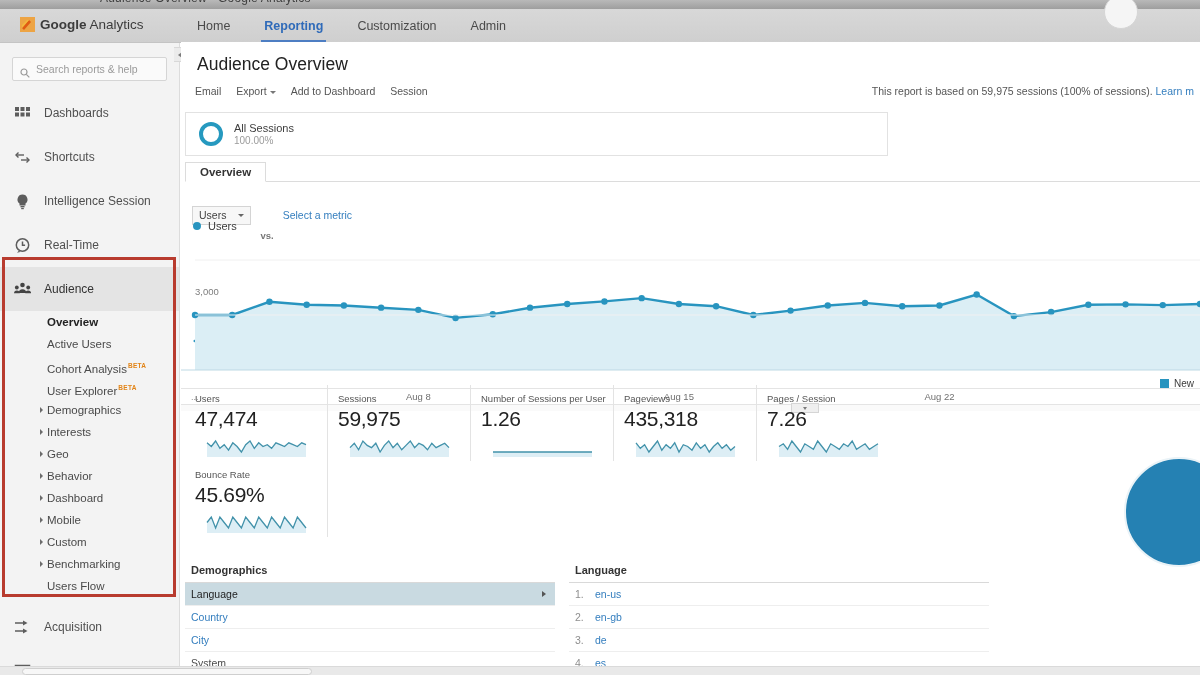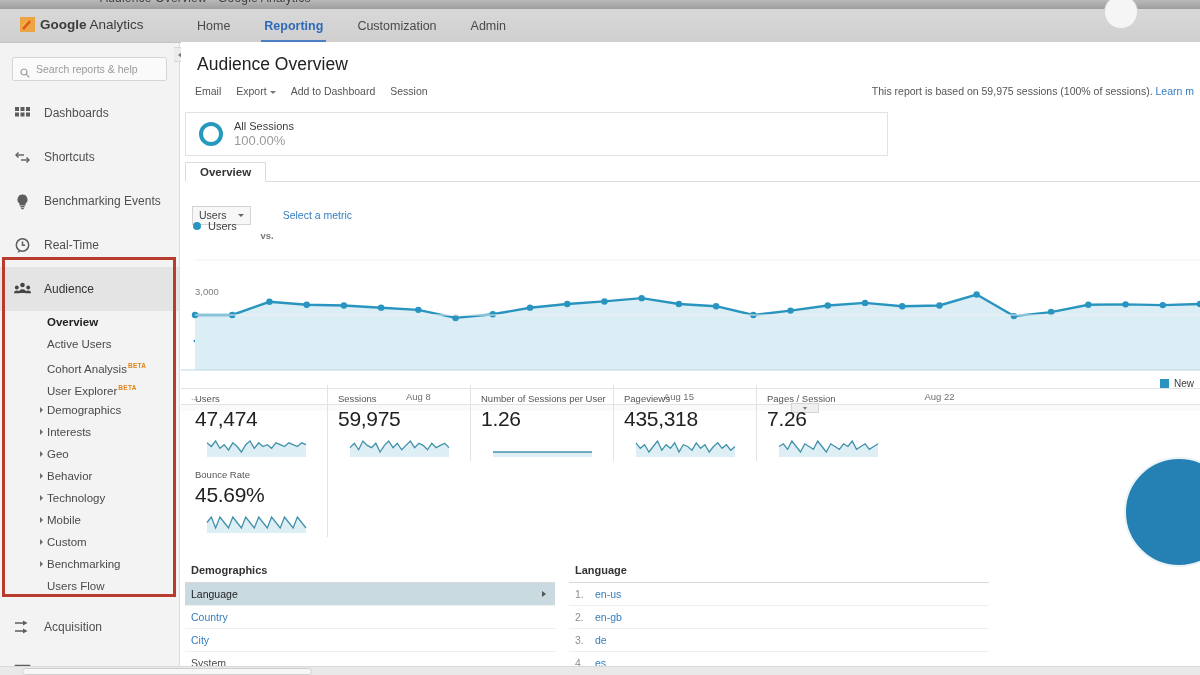--- a/index.html
+++ b/index.html
@@ -168,21 +168,21 @@
   .seg-card {
     flex: 1 1 0; background: #fff; border: 1px solid #e2e2e2;
     display: flex; align-items: center; gap: 11px; padding-left: 13px;
   }
   .seg-ring {
     width: 24px; height: 24px; border-radius: 50%;
     border: 4px solid #1f9bc4; flex: 0 0 auto;
   }
   .seg-ring.empty { border-color: #d7d7d7; border-width: 2px; }
   .seg-txt .t1 { font-size: 11px; color: #3d3d3d; line-height: 1.25; }
-  .seg-txt .t2 { font-size: 13px; color: #9b9b9b; }
+  .seg-txt .t2 { font-size: 10px; color: #9b9b9b; }
   .seg-add-label { font-size: 11px; color: #6d6d6d; }
 
   
   #tabstrip {
     position: absolute; left: 4px; top: 120px; width: 1015px; height: 20px;
     border-bottom: 1px solid #dcdcdc;
   }
   #tabstrip .tab {
     position: absolute; left: 0; top: 0;
     padding: 0 14px; height: 20px; line-height: 19px;
@@ -401,21 +401,21 @@
 
     <div class="nav-group">
       <div class="nav-main">
         <span class="ico">
           <svg width="17" height="17" viewBox="0 0 17 17">
             <path d="M8.5 1.5 a5 5 0 0 1 3 9 v2 h-6 v-2 a5 5 0 0 1 3 -9 z" fill="#5d5d5d"></path>
             <rect x="6.5" y="13" width="4" height="1.4" fill="#5d5d5d"></rect>
             <rect x="7.2" y="15" width="2.6" height="1.2" fill="#5d5d5d"></rect>
           </svg>
         </span>
-        <span>Benchmarking Events</span>
+        <span>Intelligence Session</span>
       </div>
     </div>
 
     <div class="nav-group">
       <div class="nav-main">
         <span class="ico">
           <svg width="17" height="17" viewBox="0 0 17 17">
             <circle cx="8.5" cy="8" r="6.2" fill="none" stroke="#5d5d5d" stroke-width="1.5"></circle>
             <path d="M8.5 4.5 v3.8 h2.6" fill="none" stroke="#5d5d5d" stroke-width="1.5"></path>
             <path d="M5 13.5 l-2 2.2 l3.2 -.6 z" fill="#5d5d5d"></path>
@@ -443,21 +443,21 @@
       </div>
       <div class="sub-list">
         <div class="sub-item current"><span>Overview</span></div>
         <div class="sub-item"><span>Active Users</span></div>
         <div class="sub-item"><span>Cohort Analysis</span><span class="beta">BETA</span></div>
         <div class="sub-item"><span>User Explorer</span><span class="beta">BETA</span></div>
         <div class="sub-item"><i class="caret"></i><span>Demographics</span></div>
         <div class="sub-item"><i class="caret"></i><span>Interests</span></div>
         <div class="sub-item"><i class="caret"></i><span>Geo</span></div>
         <div class="sub-item"><i class="caret"></i><span>Behavior</span></div>
-        <div class="sub-item"><i class="caret"></i><span>Technology</span></div>
+        <div class="sub-item"><i class="caret"></i><span>Dashboard</span></div>
         <div class="sub-item"><i class="caret"></i><span>Mobile</span></div>
         <div class="sub-item"><i class="caret"></i><span>Custom</span></div>
         <div class="sub-item"><i class="caret"></i><span>Benchmarking</span></div>
         <div class="sub-item"><span>Users Flow</span></div>
       </div>
     </div>
 
     <div class="nav-group">
       <div class="nav-main">
         <span class="ico">

